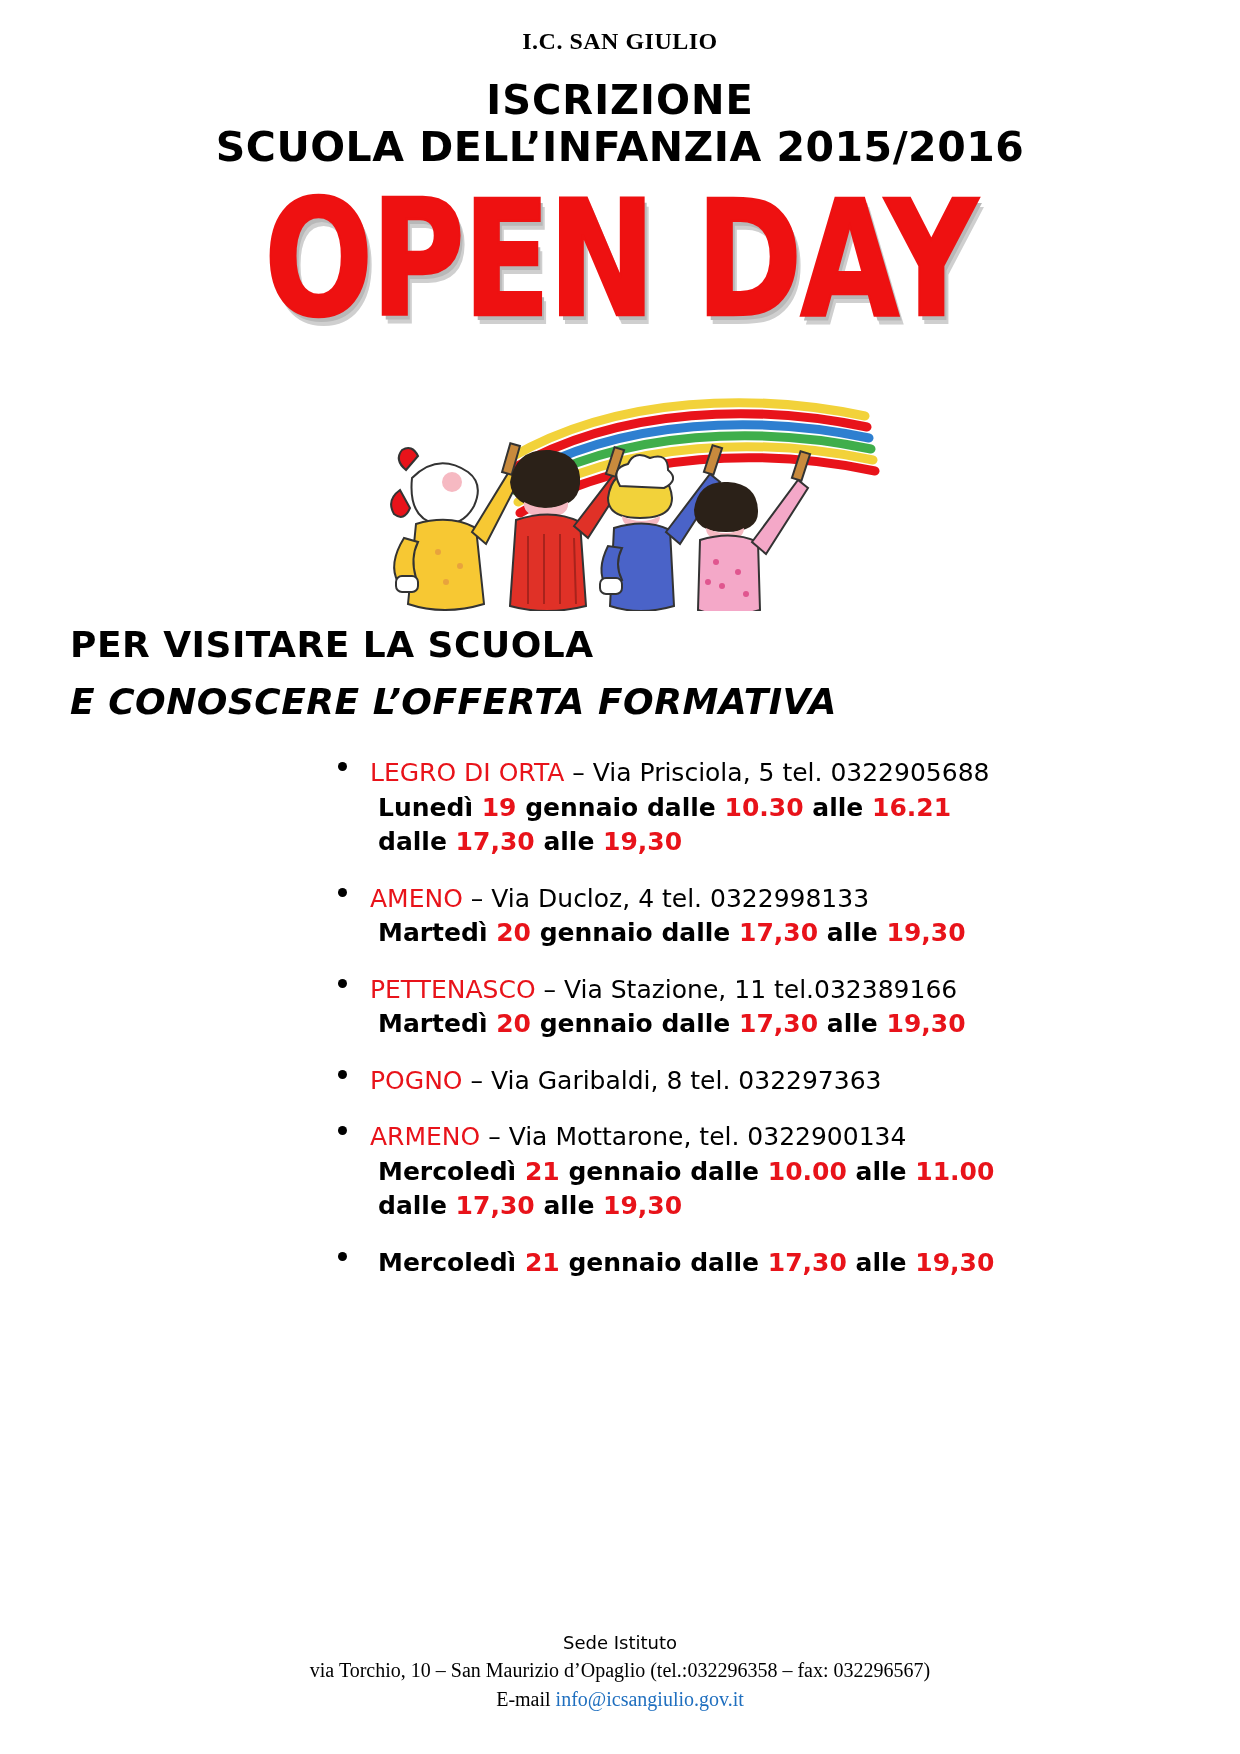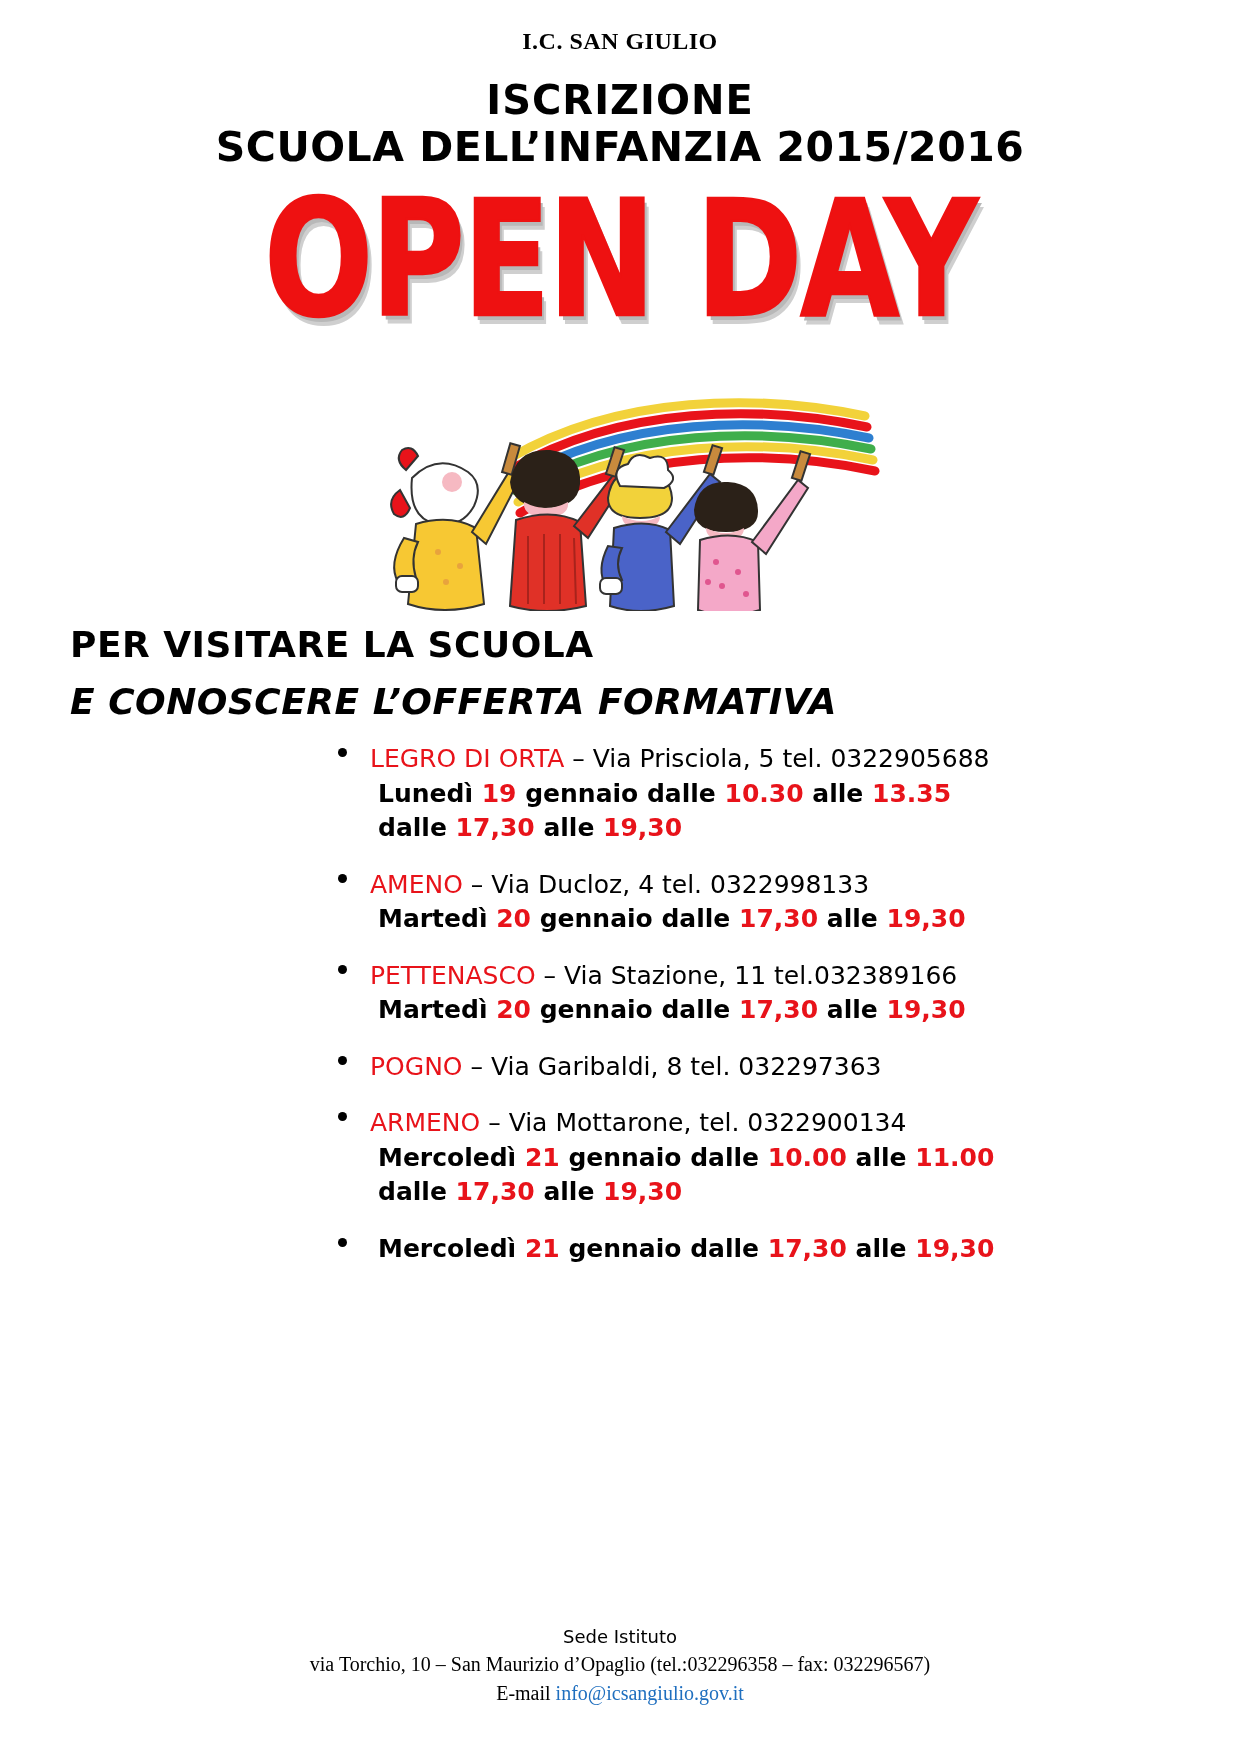--- a/index.html
+++ b/index.html
@@ -84,21 +84,21 @@
     font-family: "DejaVu Sans", sans-serif;
     font-weight: bold;
     font-size: 36px;
     margin-top: 8px;
     letter-spacing: 0.5px;
   }
   .subtitle .l2 { margin-top: 16px; font-style: italic; }
 
   
   .schools {
-    margin: 20px 0 0 0;
+    margin: 34px 0 0 0;
     padding: 0;
     list-style: none;
   }
   .school {
     position: relative;
     padding-left: 300px;
     margin-bottom: 22px;
   }
   .school .bullet {
     position: absolute;
@@ -122,21 +122,21 @@
     font-weight: normal;
   }
   .addr { color: #000; }
   .red { color: #e8131a; font-weight: bold; text-align: right; }
 
   
   .footer {
     position: absolute;
     left: 0;
     right: 0;
-    bottom: 46px;
+    bottom: 40px;
     text-align: center;
     font-family: "Liberation Serif", serif;
     font-size: 20px;
     line-height: 1.45;
   }
   .footer .f1 { font-family: "DejaVu Sans", sans-serif; font-size: 18px; }
   .footer a { color: #1f6fbf; text-decoration: none; }
   .mail { color: #1f6fbf; }
 </style>
 </head>
@@ -240,21 +240,21 @@
         <span>–</span>
         <span class="addr">Via Prisciola, 5 tel. 0322905688</span>
       </div>
       <div class="sline time-line">
         <span>Lunedì</span>
         <span class="red">19</span>
         <span>gennaio</span>
         <span>dalle</span>
         <span class="red">10.30</span>
         <span>alle</span>
-        <span class="red">13.35</span>
+        <span class="red">16.21</span>
       </div>
       <div class="sline time-line indent">
         <span>dalle</span>
         <span class="red">17,30</span>
         <span>alle</span>
         <span class="red">19,30</span>
       </div>
     </li>
 
     <li class="school">

